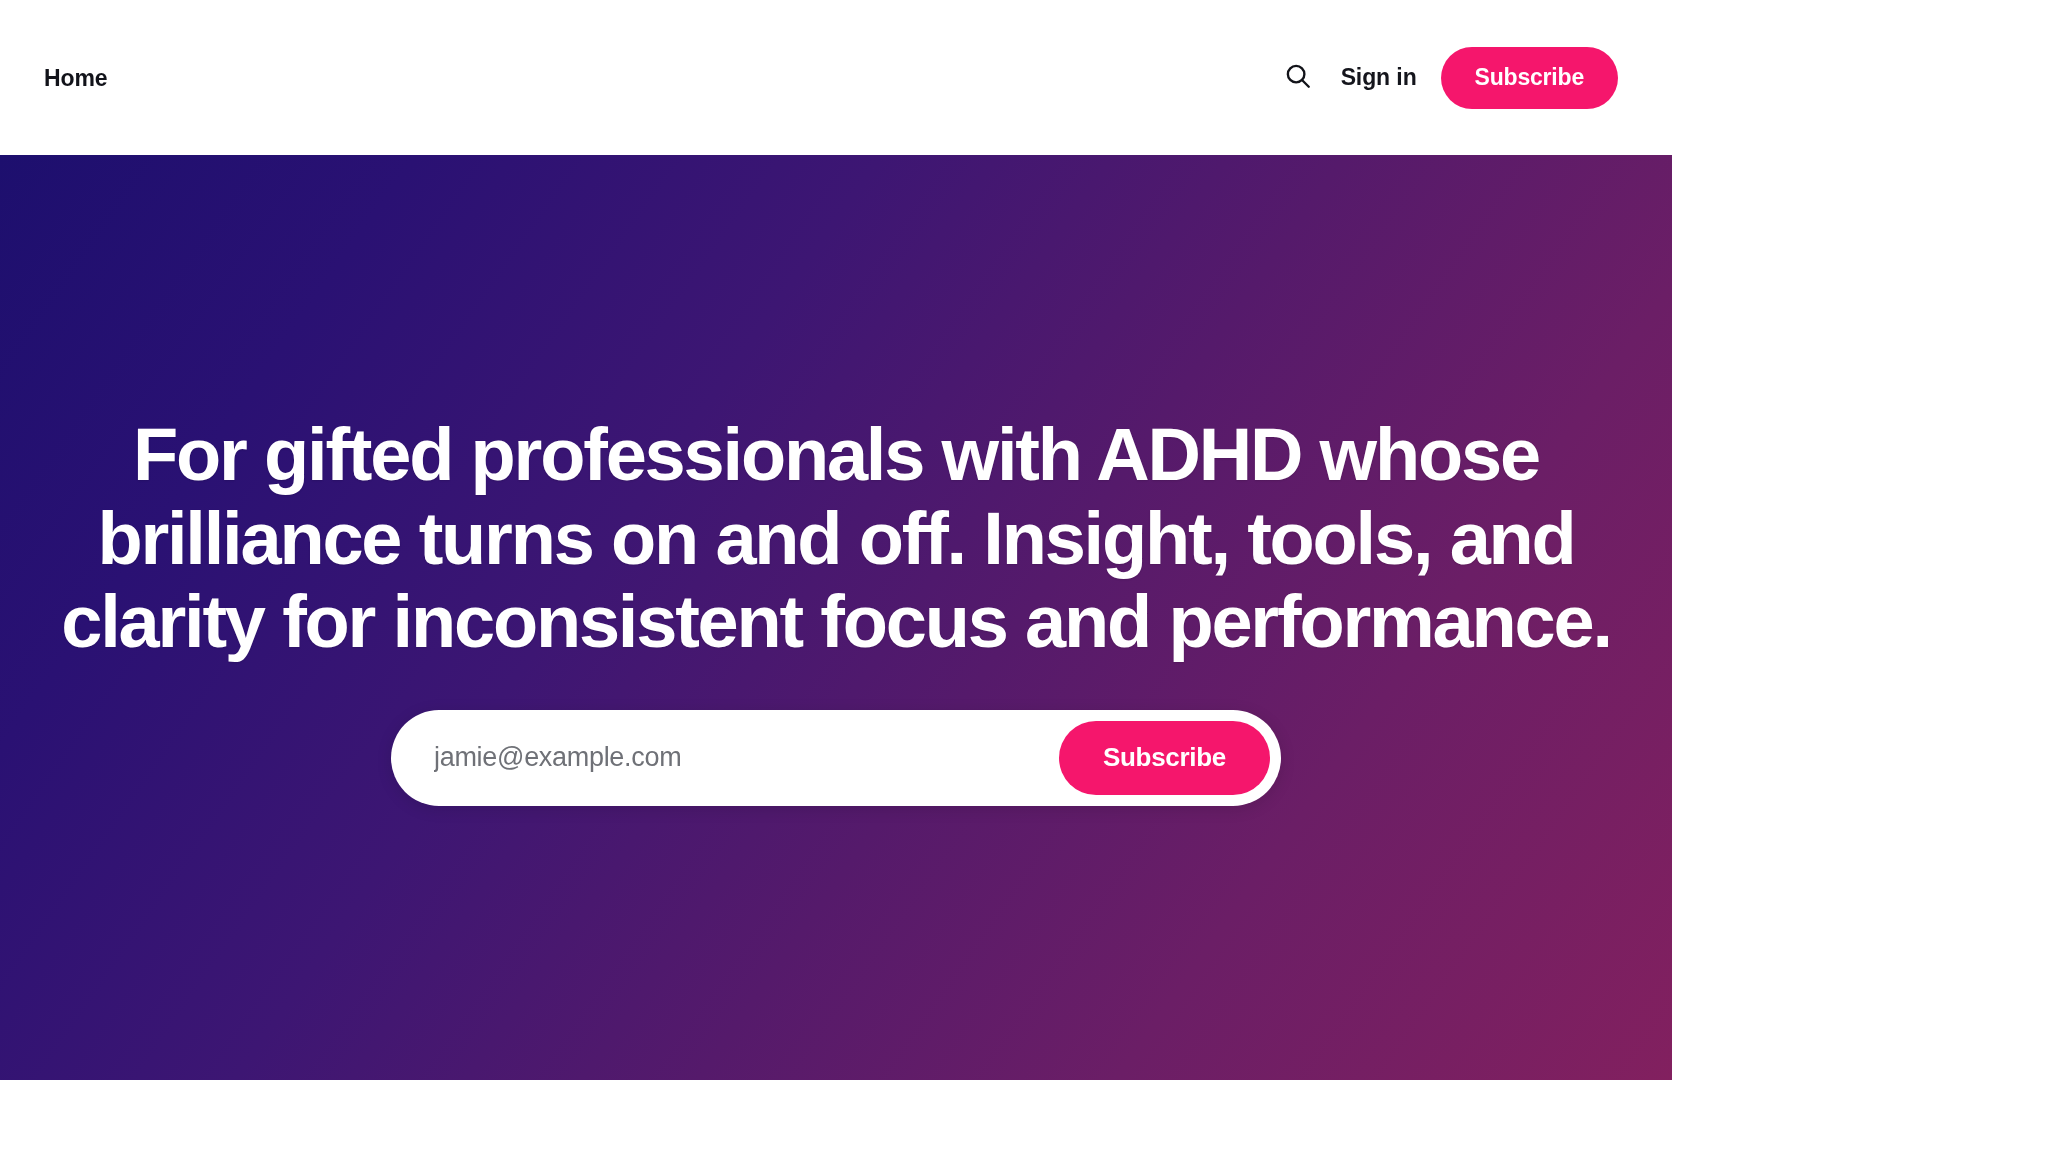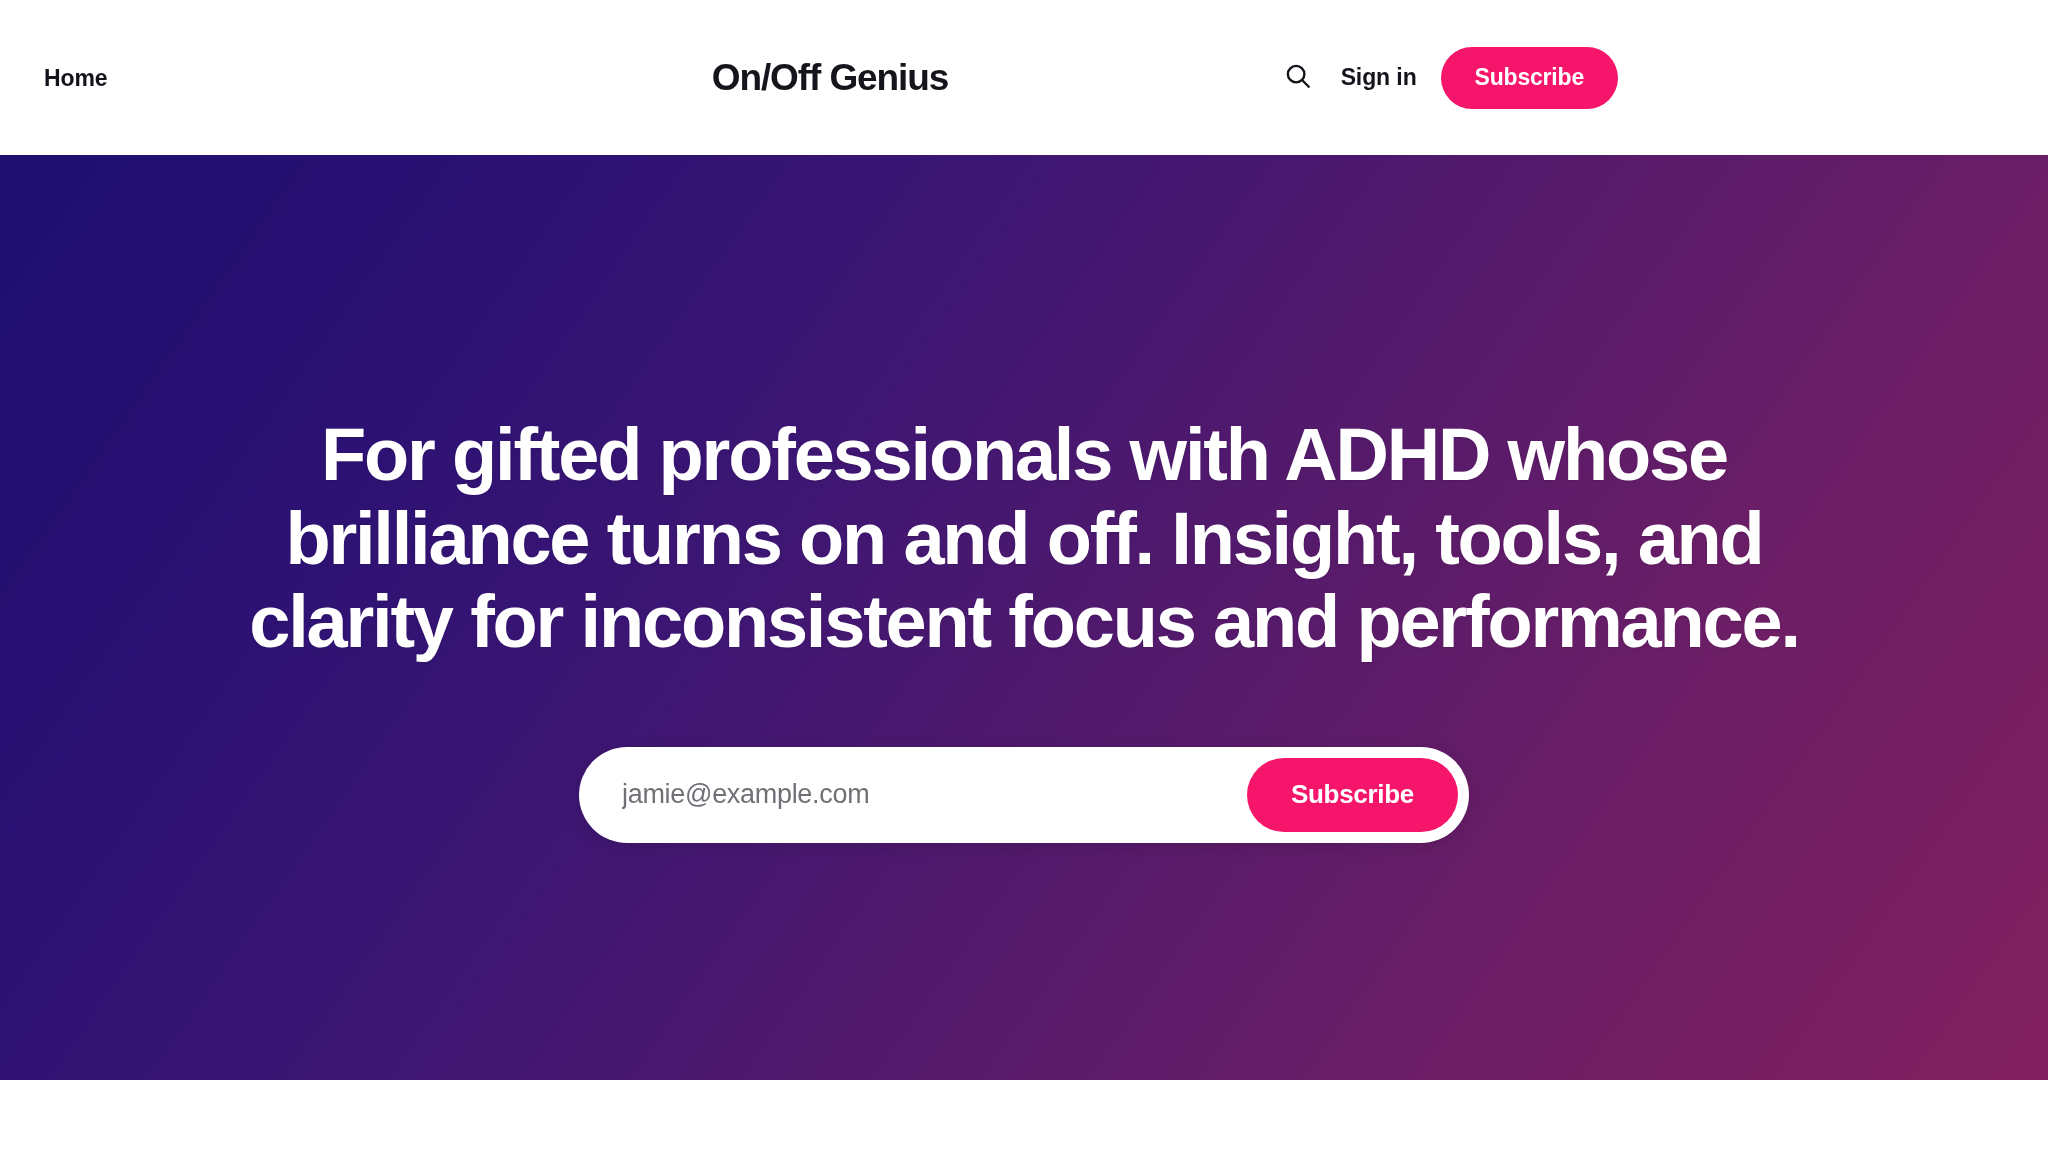--- a/index.html
+++ b/index.html
@@ -99,21 +99,21 @@
     font-weight:700;
     letter-spacing:-0.2px;
     font-family:"Liberation Sans", sans-serif;
     cursor:pointer;
     white-space:nowrap;
   }
 
   
   .hero{
     position:relative;
-    width:2048px;
+    width:1672px;
     height:925px;
     background:linear-gradient(125deg,
         #1d0f6e 0%,
         #2a1173 18%,
         #3d1673 38%,
         #551a6b 58%,
         #6b1e66 76%,
         #82205f 100%);
     display:flex;
     flex-direction:column;
@@ -135,21 +135,21 @@
     font-size:74px;
     line-height:1.13;
     font-weight:700;
     letter-spacing:-2.2px;
     text-align:center;
     max-width:1620px;
     text-shadow:0 1px 2px rgba(0,0,0,0.12);
   }
 
   .subscribe-form{
-    margin-top:83px;
+    margin-top:46px;
     width:890px;
     height:96px;
     background:#ffffff;
     border-radius:999px;
     display:flex;
     align-items:center;
     padding:0 11px 0 0;
     box-shadow:0 3px 16px rgba(0,0,0,0.12);
   }
 
@@ -194,21 +194,20 @@
 </style>
 </head>
 <body>
 
 <header class="site-header">
 
   <nav class="nav-left">
     <a class="nav-link">Home</a>
   </nav>
 
-  <div class="site-title">On/Off Genius</div>
 
   <div class="nav-right">
 
     <button class="search-btn">
       <span>
         <svg width="30" height="30" viewBox="0 0 24 24" fill="none" stroke="#121319" stroke-width="1.9" stroke-linecap="round" stroke-linejoin="round">
           <circle cx="10.5" cy="10.5" r="6.6"></circle>
           <line x1="15.4" y1="15.4" x2="20.6" y2="20.6"></line>
         </svg>
       </span>

